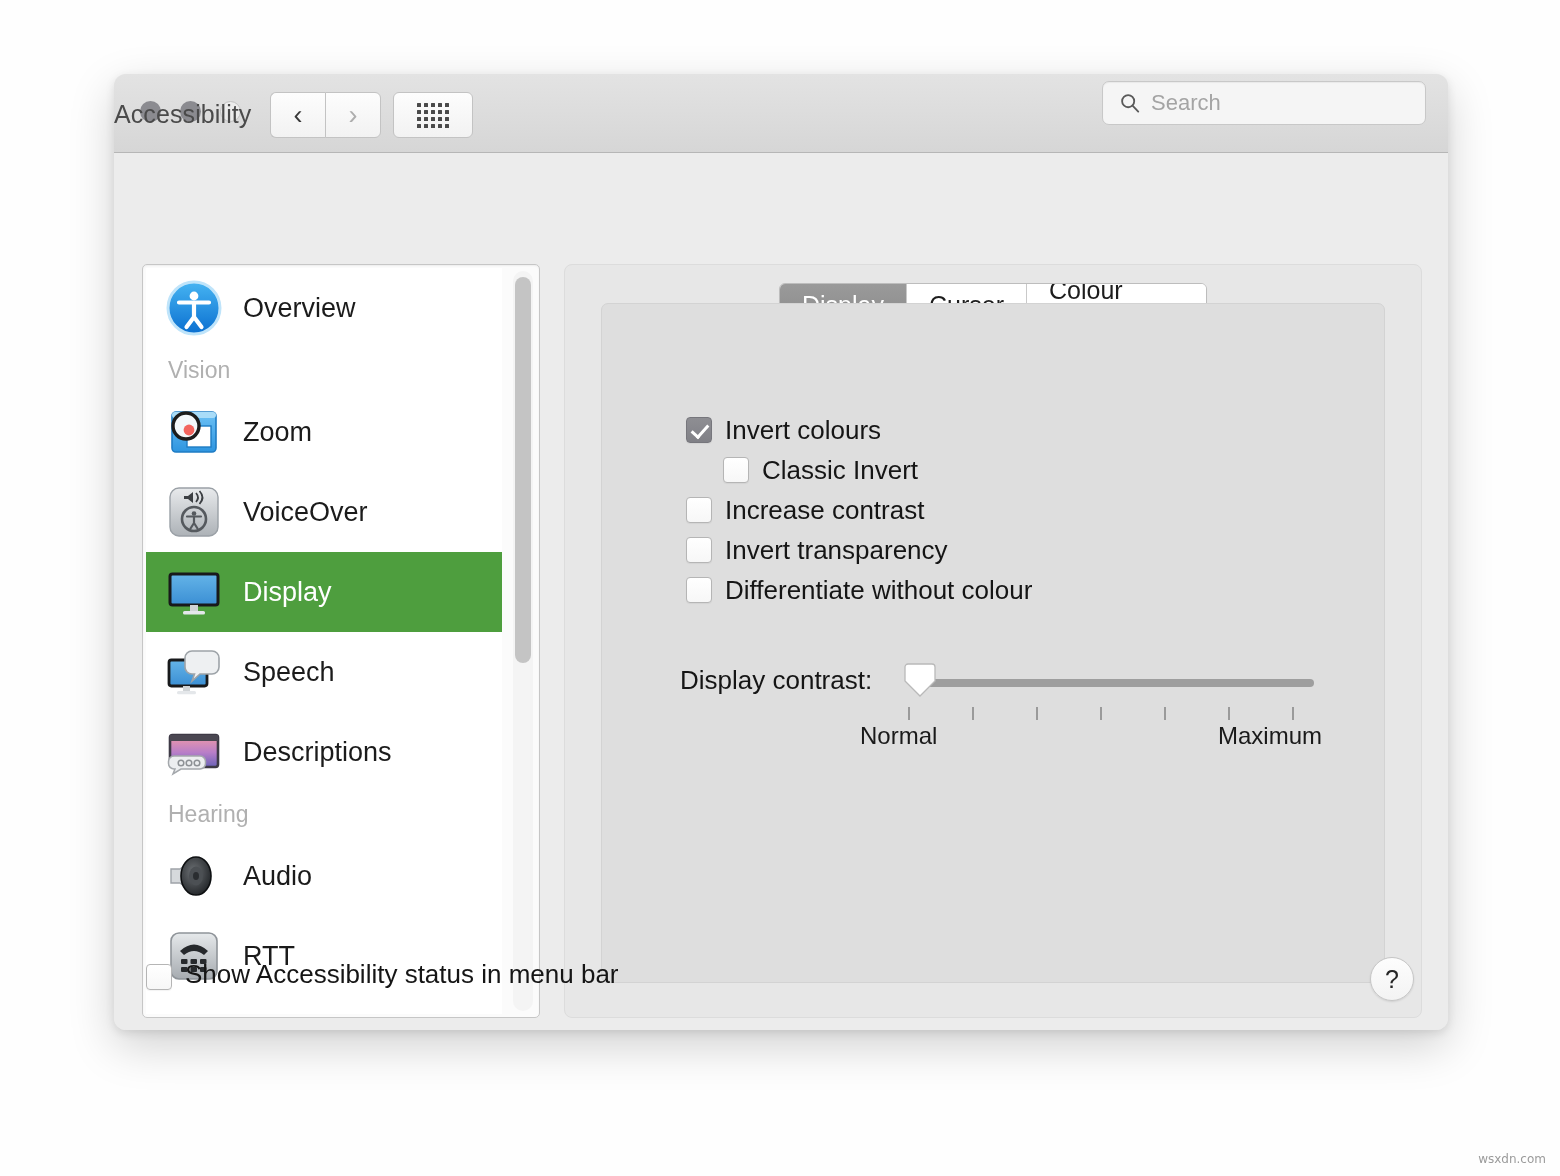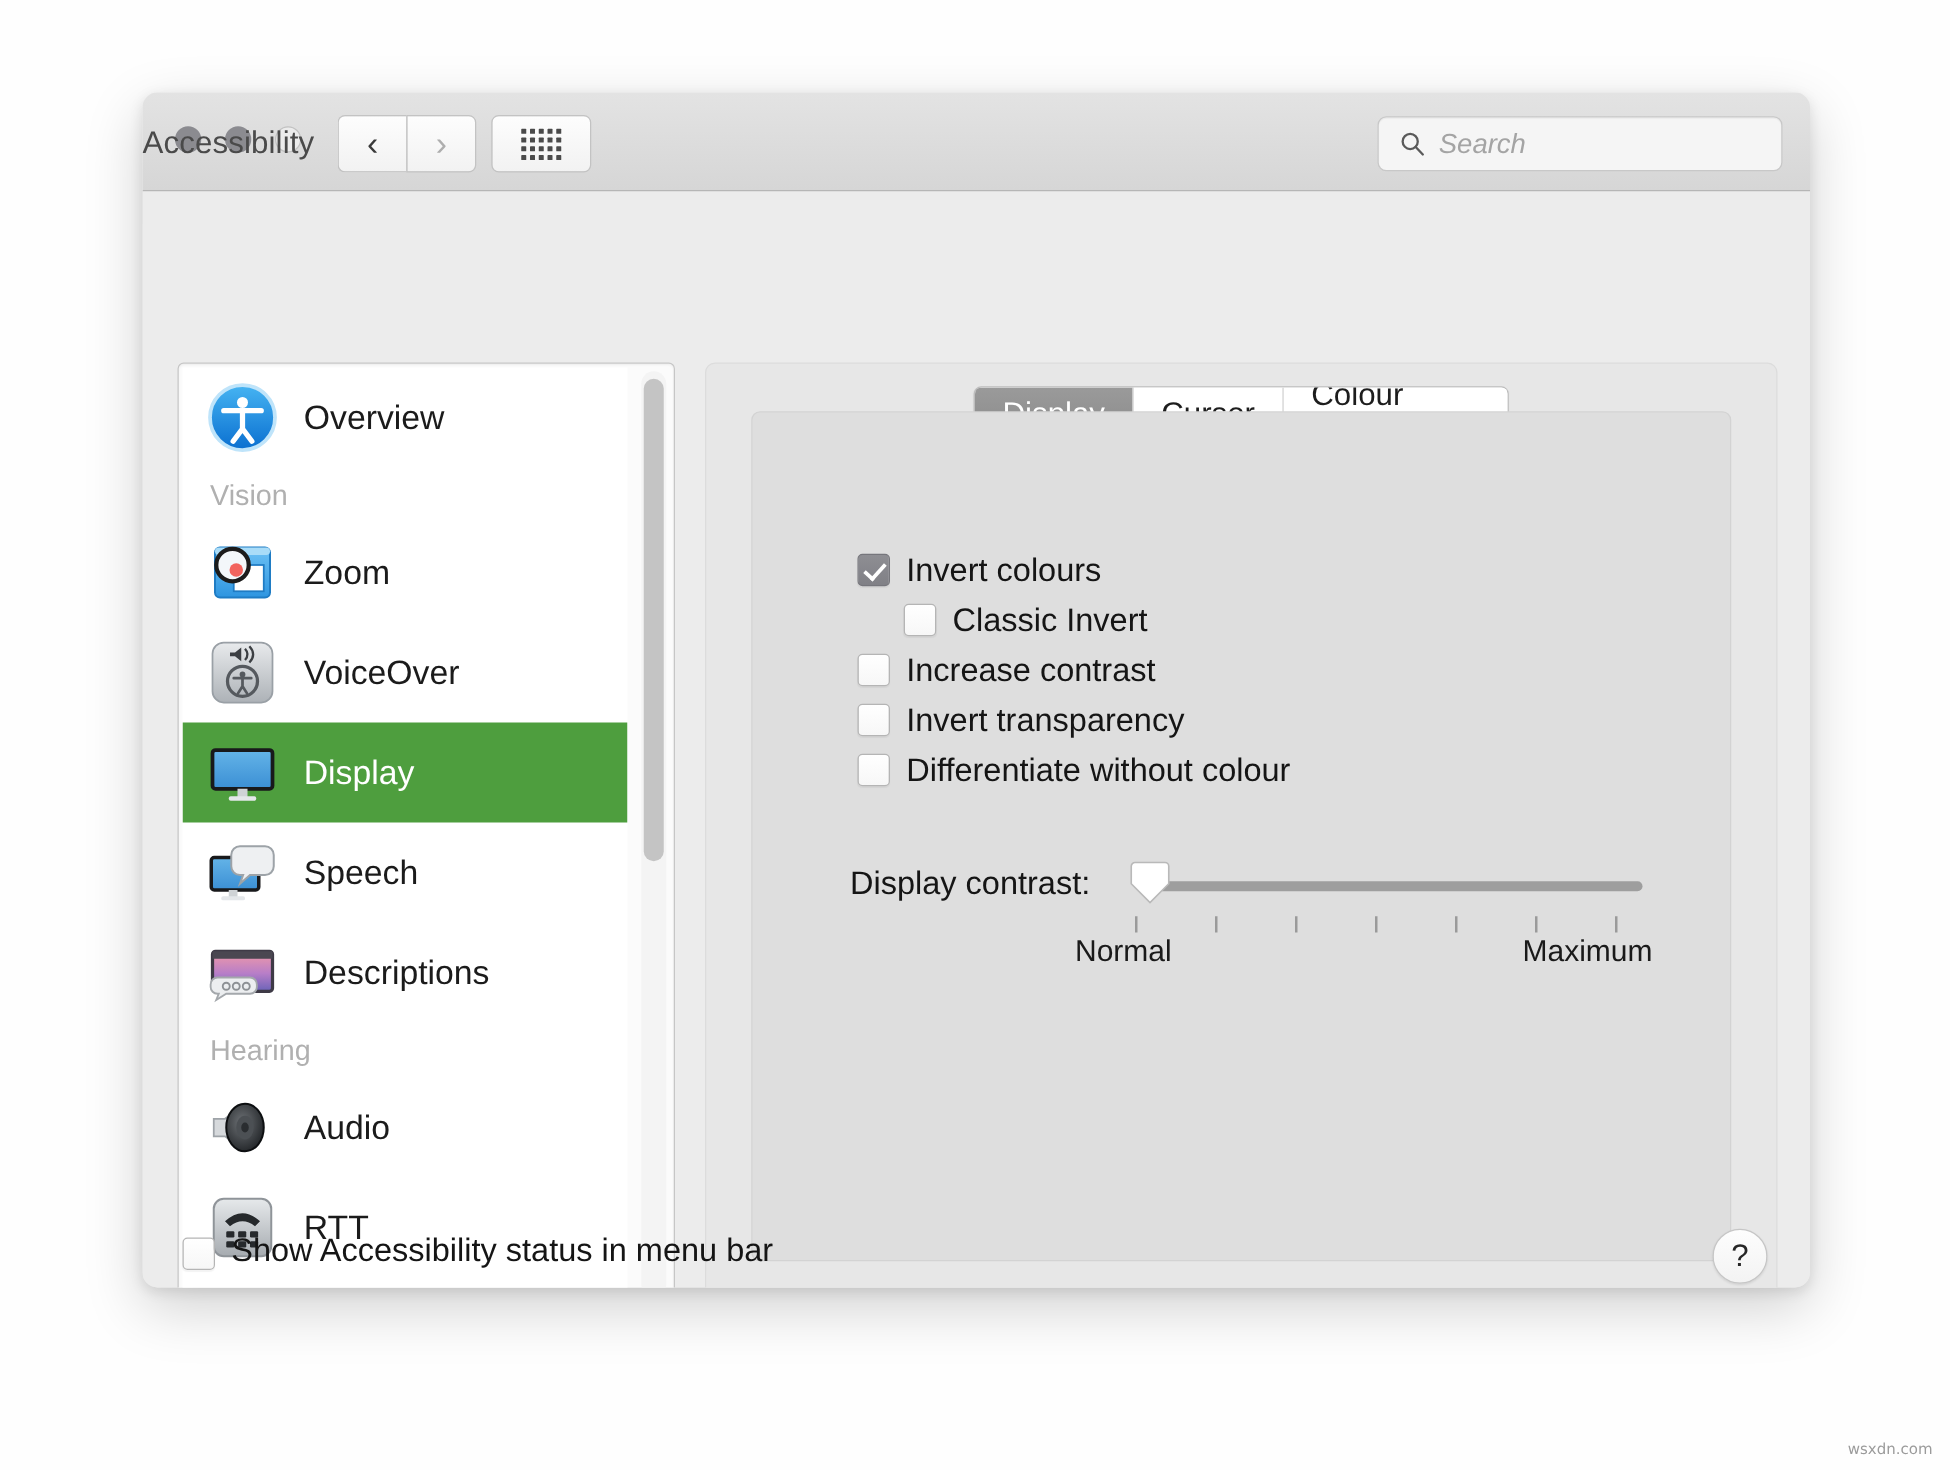--- a/index.html
+++ b/index.html
@@ -55,33 +55,33 @@
   }
   .griddots { display:grid; grid-template-columns:repeat(5,4px); grid-template-rows:repeat(4,4px); gap:3px; }
   .griddots i { background:#4a4a4a; border-radius:0.5px; display:block; width:4px; height:4px; }
 
   .wintitle {
     position:absolute; left:0; right:0; top:26px;
     text-align:left; font-size:25px; color:#4a4a4a; letter-spacing:0.1px;
   }
 
   .searchfield {
-    position:absolute; right:22px; top:19px;
+    position:absolute; right:22px; top:7px;
     width:322px; height:42px;
     border-radius:7px;
     background:#f5f5f5;
     border:1px solid #c8c8c8;
     box-shadow: inset 0 1px 1px rgba(0,0,0,0.05);
-    display:flex; align-items:center;font-style:italic;
+    display:flex; align-items:center;
   }
   .searchicon { margin-left:16px; width:22px; height:22px; flex:none; }
   .searchph { margin-left:10px; font-size:22px; color:#a4a4a4; }
 
   
-  .wbody { position:relative; height:878px; background:#ececec;margin-top:26px; }
+  .wbody { position:relative; height:878px; background:#ececec; }
 
   
   .sidebar {
     position:absolute; left:28px; top:111px;
     width:396px; height:752px;
     background:#fbfbfb;
     border:1px solid #c6c6c6;
     border-radius:5px;
     box-shadow: inset 0 1px 2px rgba(0,0,0,0.06);
     overflow:hidden;

